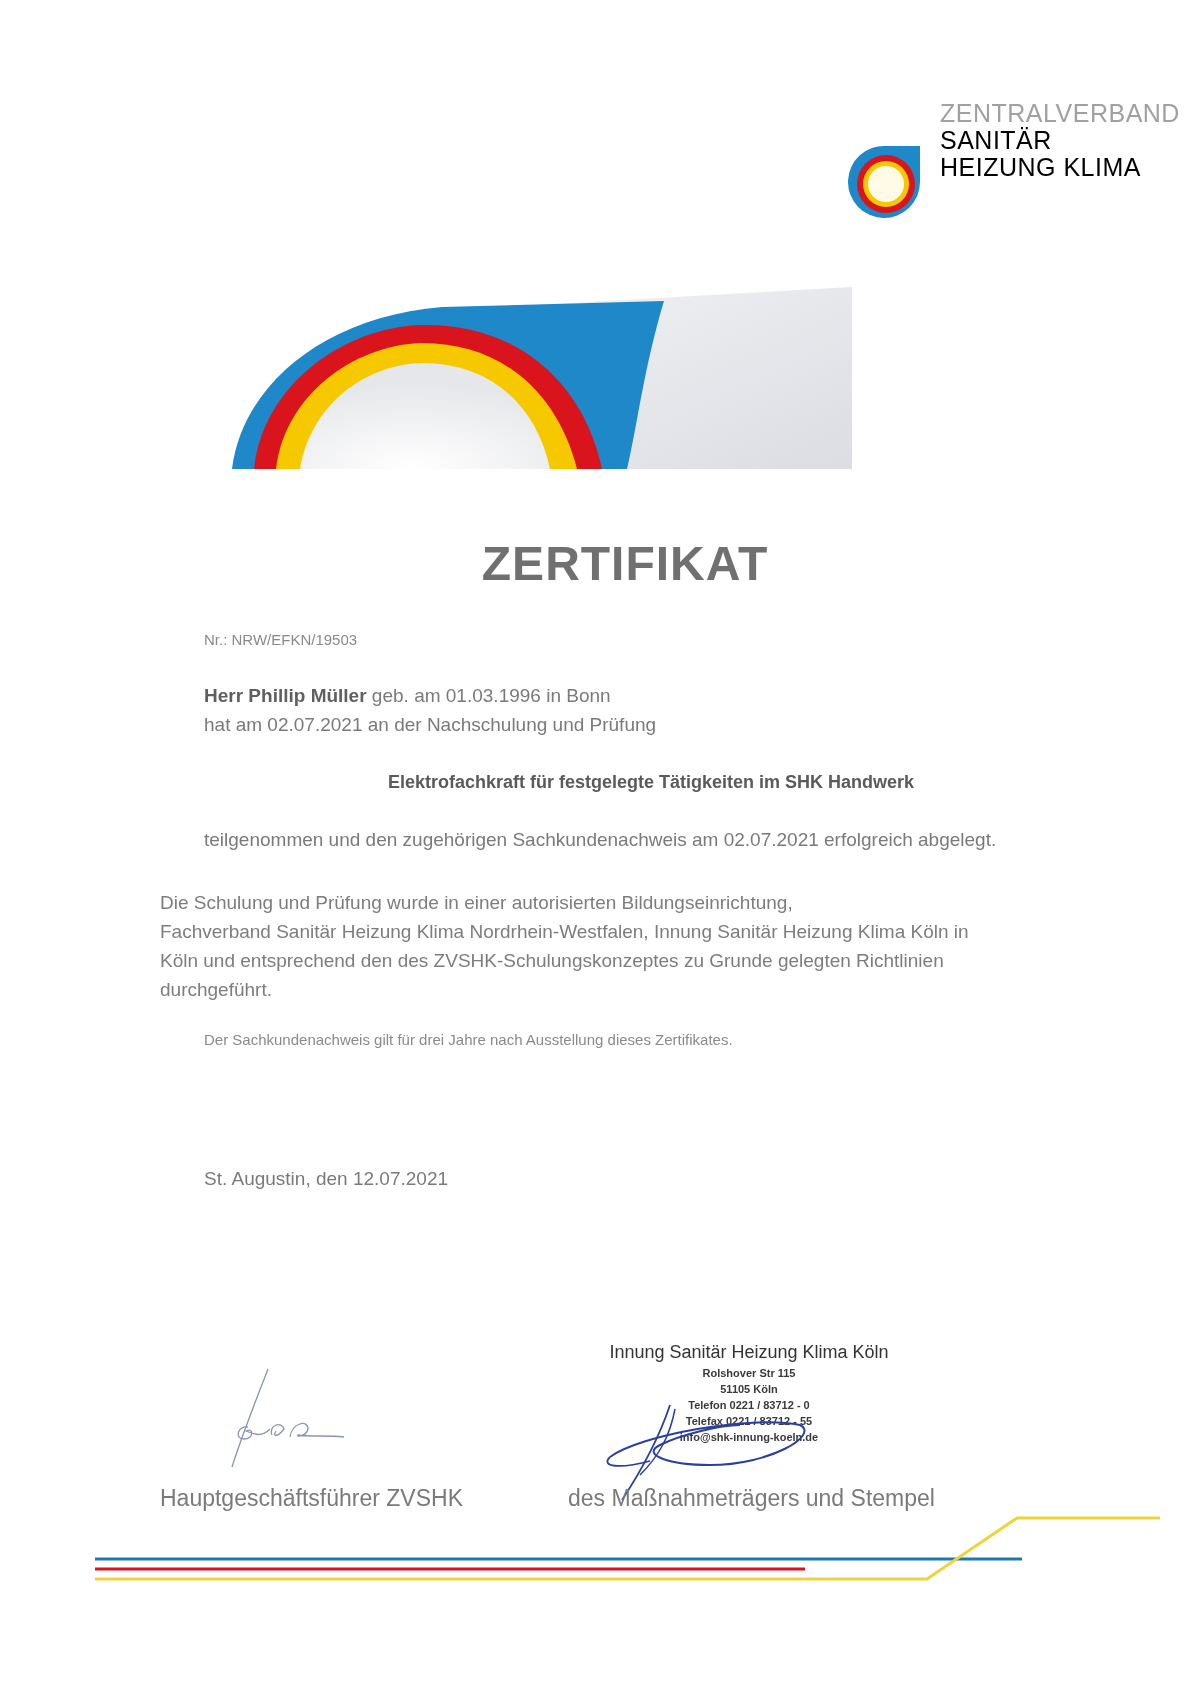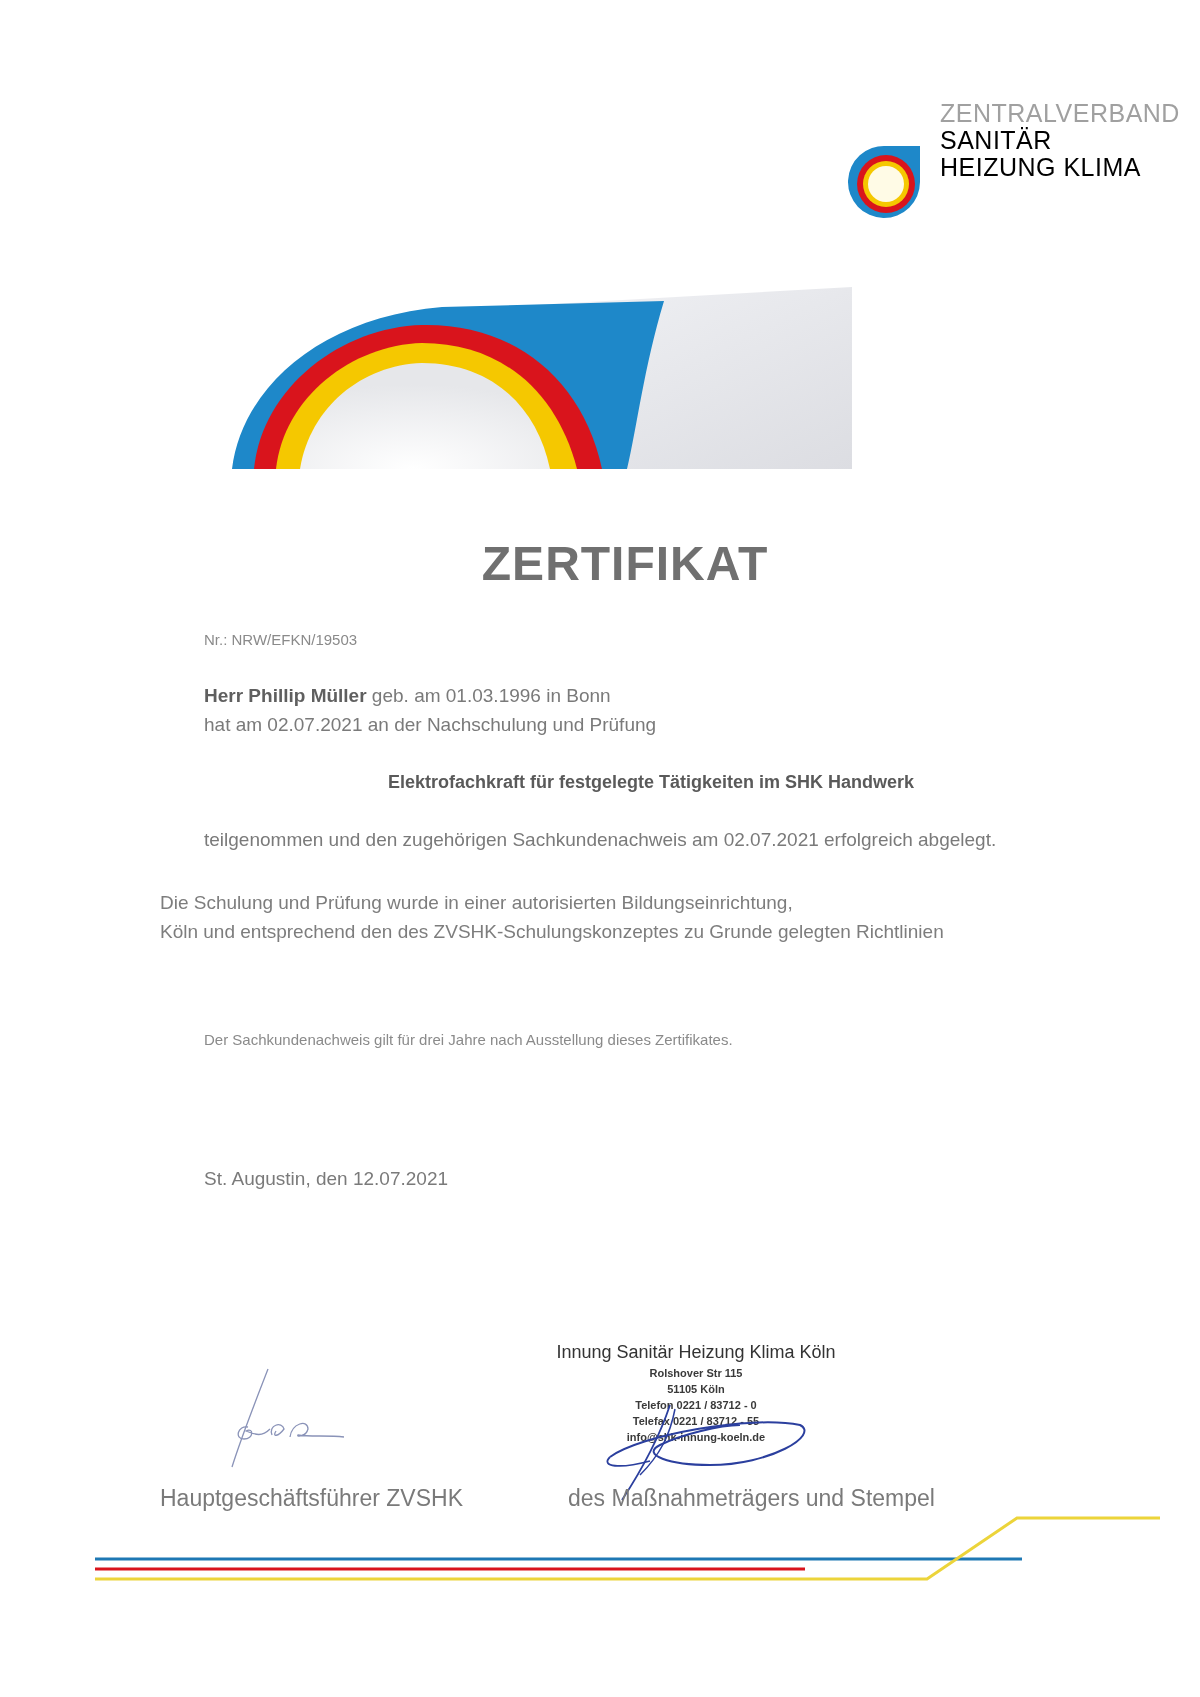--- a/index.html
+++ b/index.html
@@ -12,21 +12,21 @@
   .logo-text .l2, .logo-text .l3 { color: #000000; }
   .title { position: absolute; left: 0; width: 1250px; top: 536px; text-align: center;
            font-size: 48px; font-weight: bold; color: #707070; letter-spacing: 1px; }
   .t { position: absolute; left: 160px; font-size: 19px; color: #7a7a7a; white-space: nowrap; margin-left: 44px; }
   .small { font-size: 15px; color: #8a8a8a; }
   .bold { font-weight: bold; color: #5f5f5f; }
   .course { position: absolute; left: 388px; top: 772px; font-size: 18px; font-weight: bold;
             color: #5a5a5a; white-space: nowrap; }
   .para { position: absolute; left: 160px; top: 888px; font-size: 19px; color: #7d7d7d;
           line-height: 29px; }
-  .stamp { position: absolute; left: 531px; top: 1342px; width: 330px; text-align: center;
+  .stamp { position: absolute; left: 584px; top: 1342px; width: 330px; text-align: center;
            font-family: "Liberation Sans", sans-serif; color: #2d2d2d; }
   .stamp .s0 { font-size: 18px; font-weight: normal; color: #333; margin-bottom: 2px; }
   .stamp .s { font-size: 11px; font-weight: bold; line-height: 16px; color: #3a3a3a; }
   .sig-label { position: absolute; font-size: 23px; color: #7a7a7a; line-height: 28px; white-space: nowrap; }
 </style>
 </head>
 <body>
 
 <div class="abs" style="left:848px; top:142px; width:76px; height:80px;">
   <svg width="76" height="80" viewBox="0 0 76 80">
@@ -71,21 +71,23 @@
   <span class="bold">Herr Phillip Müller</span><span> geb. am 01.03.1996 in Bonn</span>
 </div>
 <div class="t" style="top:714px;">hat am 02.07.2021 an der Nachschulung und Prüfung</div>
 
 <div class="course">Elektrofachkraft für festgelegte Tätigkeiten im SHK Handwerk</div>
 
 <div class="t" style="top:829px;">teilgenommen und den zugehörigen Sachkundenachweis am 02.07.2021 erfolgreich abgelegt.</div>
 
 <div class="para">
   <div>Die Schulung und Prüfung wurde in einer autorisierten Bildungseinrichtung,</div>
+  <div>Fachverband Sanitär Heizung Klima Nordrhein-Westfalen, Innung Sanitär Heizung Klima Köln in</div>
   <div>Köln und entsprechend den des ZVSHK-Schulungskonzeptes zu Grunde gelegten Richtlinien</div>
+  <div>durchgeführt.</div>
 </div>
 
 <div class="t small" style="top:1031px;">Der Sachkundenachweis gilt für drei Jahre nach Ausstellung dieses Zertifikates.</div>
 
 <div class="t" style="top:1168px;">St. Augustin, den 12.07.2021</div>
 
 <div class="stamp">
   <div class="s0">Innung Sanitär Heizung Klima Köln</div>
   <div class="s">Rolshover Str  115</div>
   <div class="s">51105 Köln</div>

